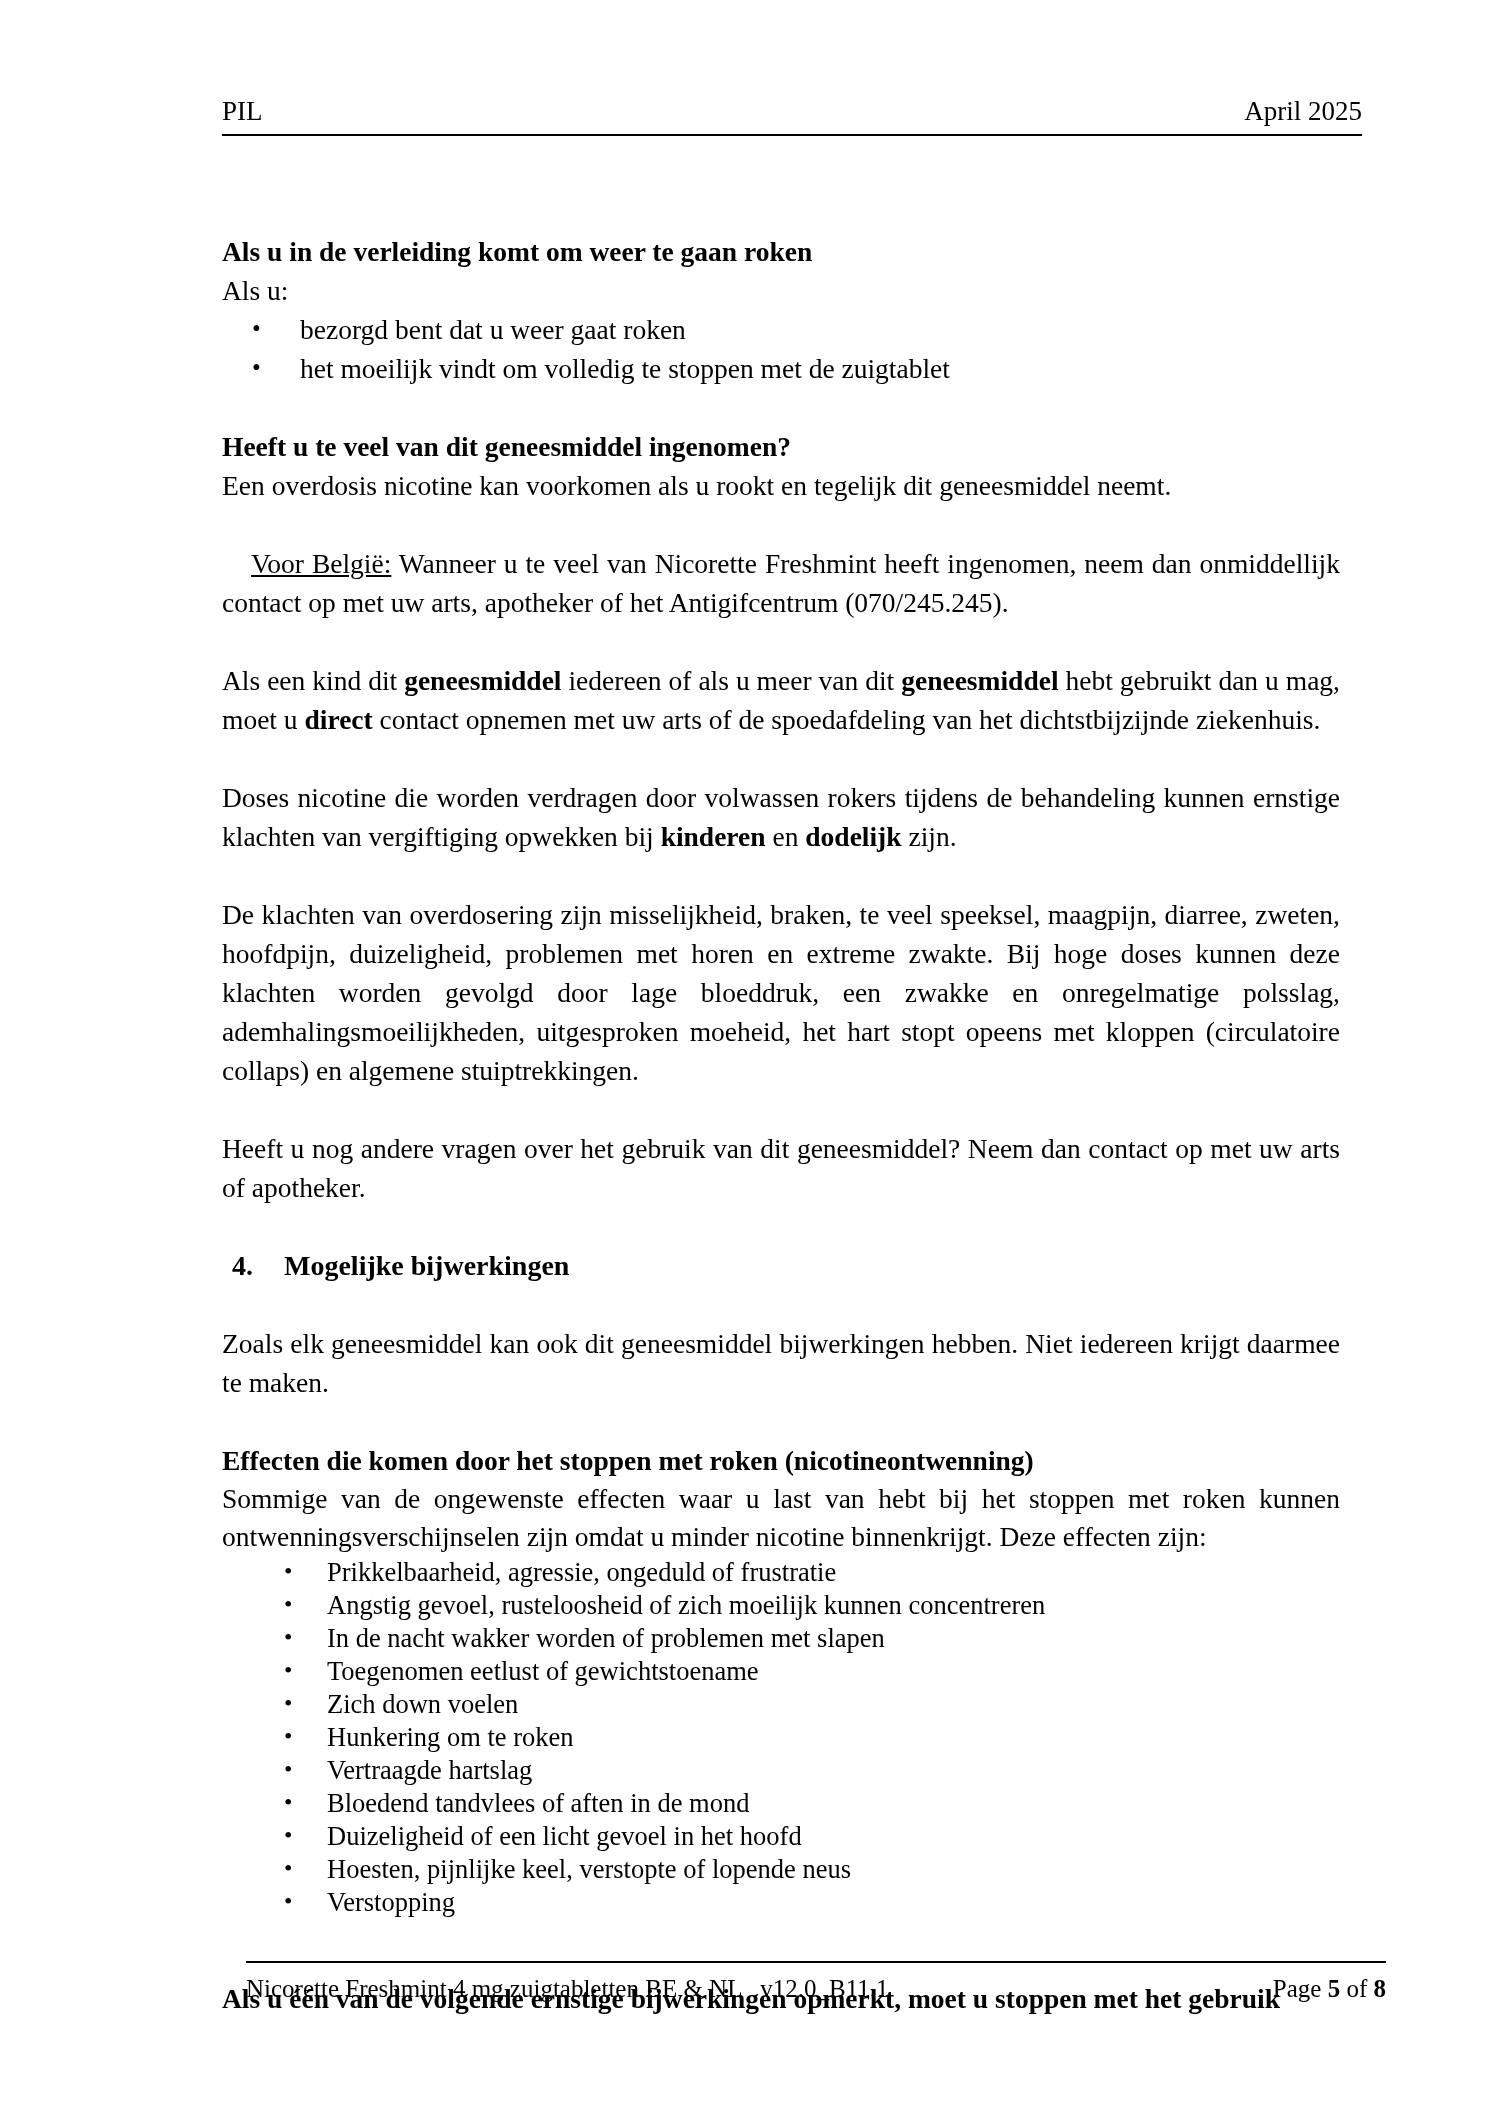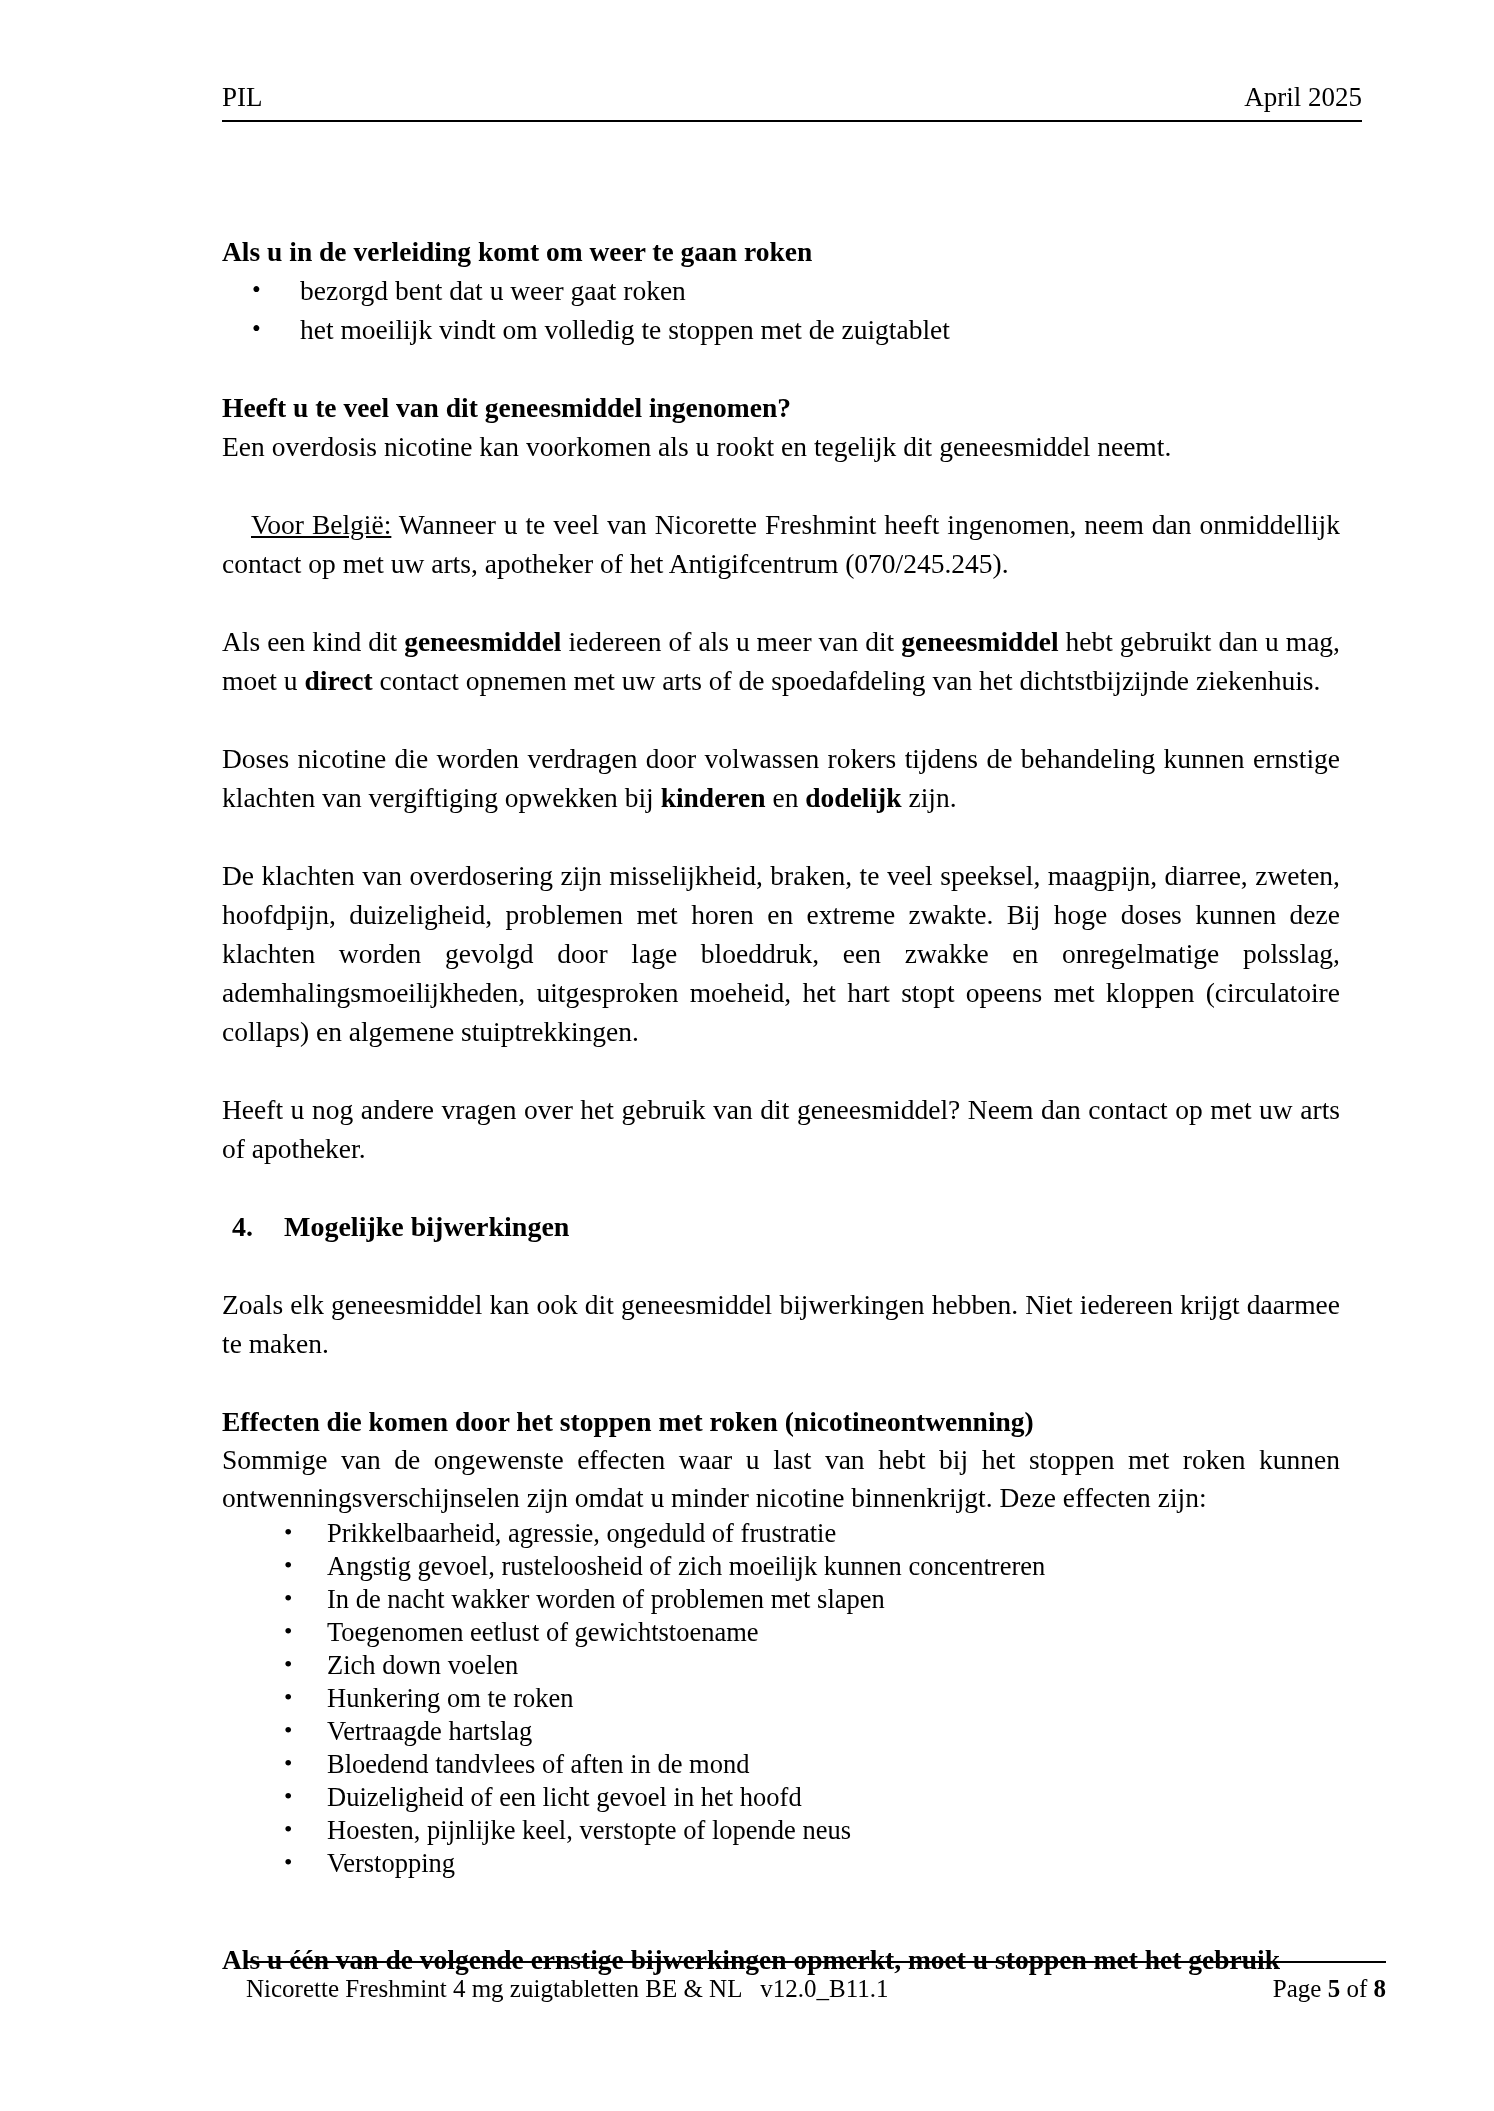--- a/index.html
+++ b/index.html
@@ -21,21 +21,21 @@
     width: 1494px;
     height: 2111px;
     box-sizing: border-box;
     padding: 0;
   }
 
   
   .header {
     position: absolute;
     left: 222px;
-    top: 82px;
+    top: 96px;
     width: 1140px;
     display: flex;
     justify-content: space-between;
     align-items: baseline;
     font-size: 27px;
     line-height: 1.12;
     text-align: right;
   }
   .header .rule {
     position: absolute;
@@ -171,20 +171,21 @@
 
   <div class="header">
     <span>PIL</span>
     <span>April 2025</span>
     <div class="rule"></div>
   </div>
 
   <div class="content">
 
     <div class="blk bold">Als u in de verleiding komt om weer te gaan roken</div>
+    <div class="blk">Als u:</div>
     <ul class="b1">
       <li>bezorgd bent dat u weer gaat roken</li>
       <li>het moeilijk vindt om volledig te stoppen met de zuigtablet</li>
     </ul>
 
     <div class="gap"></div>
 
     <div class="blk bold">Heeft u te veel van dit geneesmiddel ingenomen?</div>
     <p class="just">Een overdosis nicotine kan voorkomen als u rookt en tegelijk dit geneesmiddel neemt.</p>
 

